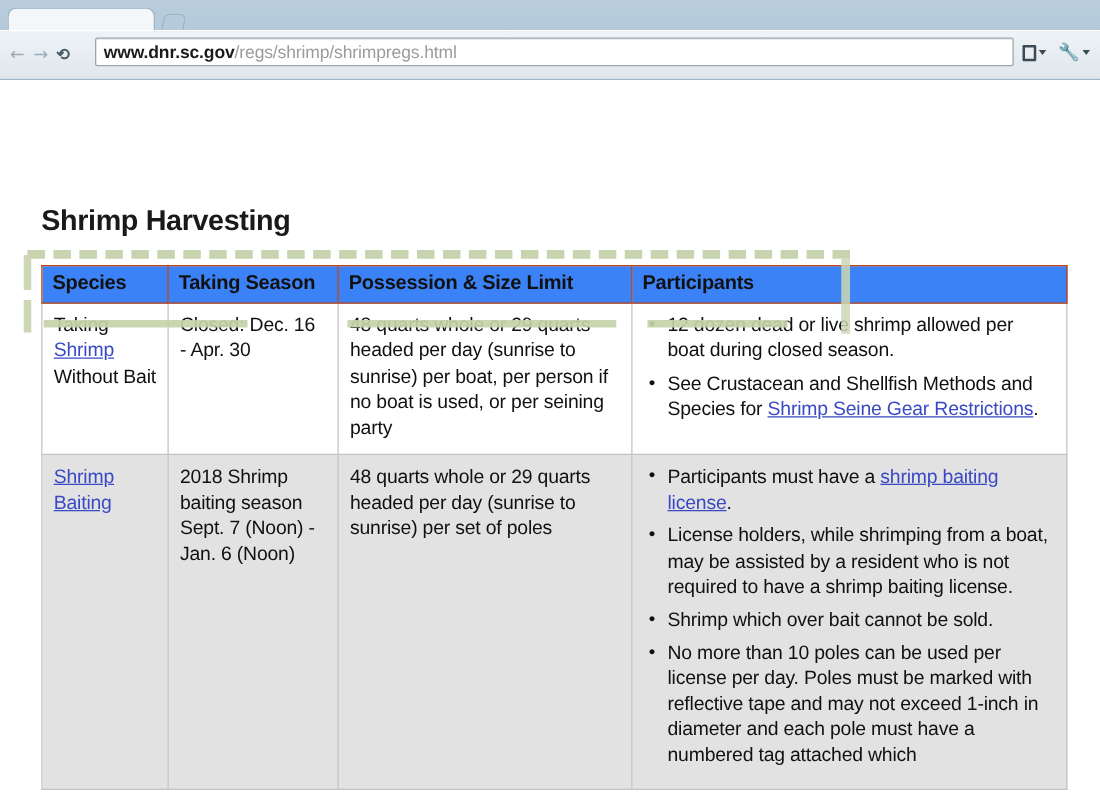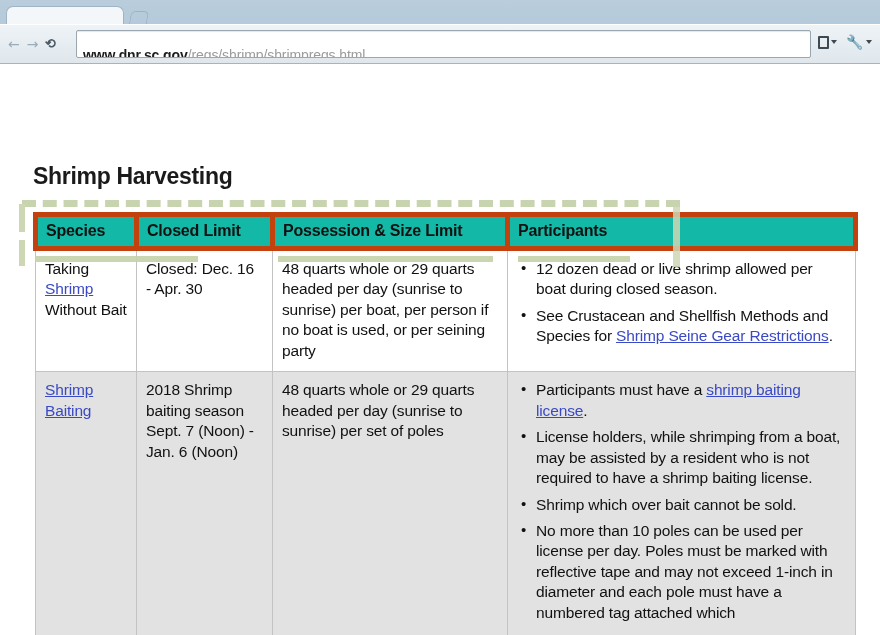--- a/index.html
+++ b/index.html
@@ -115,21 +115,21 @@
     top: 5px;
     width: 735px;
     height: 23px;
     background: #ffffff;
     border: 1px solid #9aa7b0;
     border-radius: 2px;
     box-shadow: inset 0 1px 1px rgba(0,0,0,0.10);
     box-sizing: border-box;
     overflow: hidden;
     white-space: nowrap;
-    padding: 13px 6px;
+    padding: 0 6px;
     line-height: 21px;
   }
   .url-host {
     font-size: 14px;
     font-weight: bold;
     color: #1b1b1b;
     letter-spacing: -0.1px;
   }
   .url-path {
     font-size: 14px;
@@ -265,22 +265,22 @@
     position: absolute;
     left: 33px;
     top: 148px;
     width: 820px;
     border-collapse: collapse;
     table-layout: fixed;
     font-size: 15.5px;
     color: #111111;
   }
   .regs-table th {
-    background: #14b8a6;
-    border: 5px solid #c2410c;
+    background: #3b82f6;
+    border: 1px solid #c2410c;
     text-align: left;
     vertical-align: middle;
     padding: 5px 8px 6px 8px;
     font-size: 16px;
     font-weight: bold;
     color: #111111;
     white-space: nowrap;
     letter-spacing: -0.2px;
   }
   .regs-table td {
@@ -367,21 +367,21 @@
     <table class="regs-table">
       <colgroup>
         <col class="c-species">
         <col class="c-season">
         <col class="c-limit">
         <col class="c-restr">
       </colgroup>
       <thead>
         <tr>
           <th>Species</th>
-          <th>Closed Limit</th>
+          <th>Taking Season</th>
           <th>Possession &amp; Size Limit</th>
           <th>Participants</th>
         </tr>
       </thead>
       <tbody>
         <tr class="row-a">
           <td>
             <span>Taking </span><a class="doclink" href="#">Shrimp</a><span> Without Bait</span>
           </td>
           <td>Closed: Dec. 16 - Apr. 30</td>

